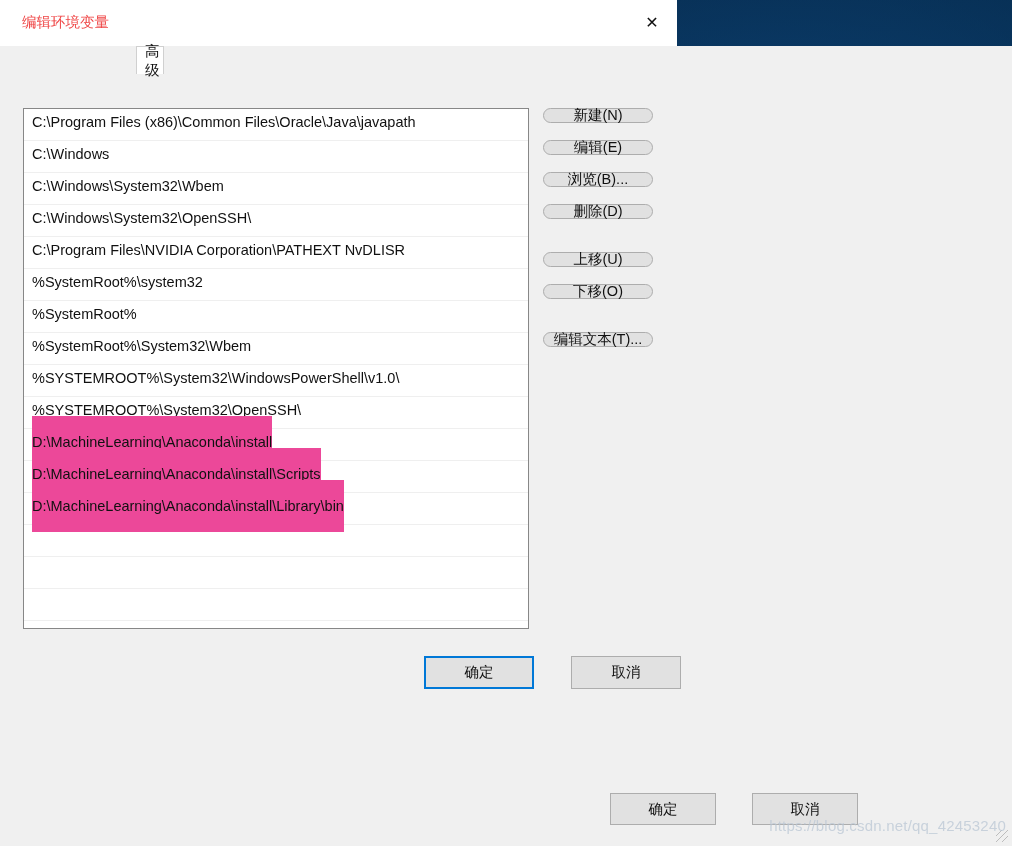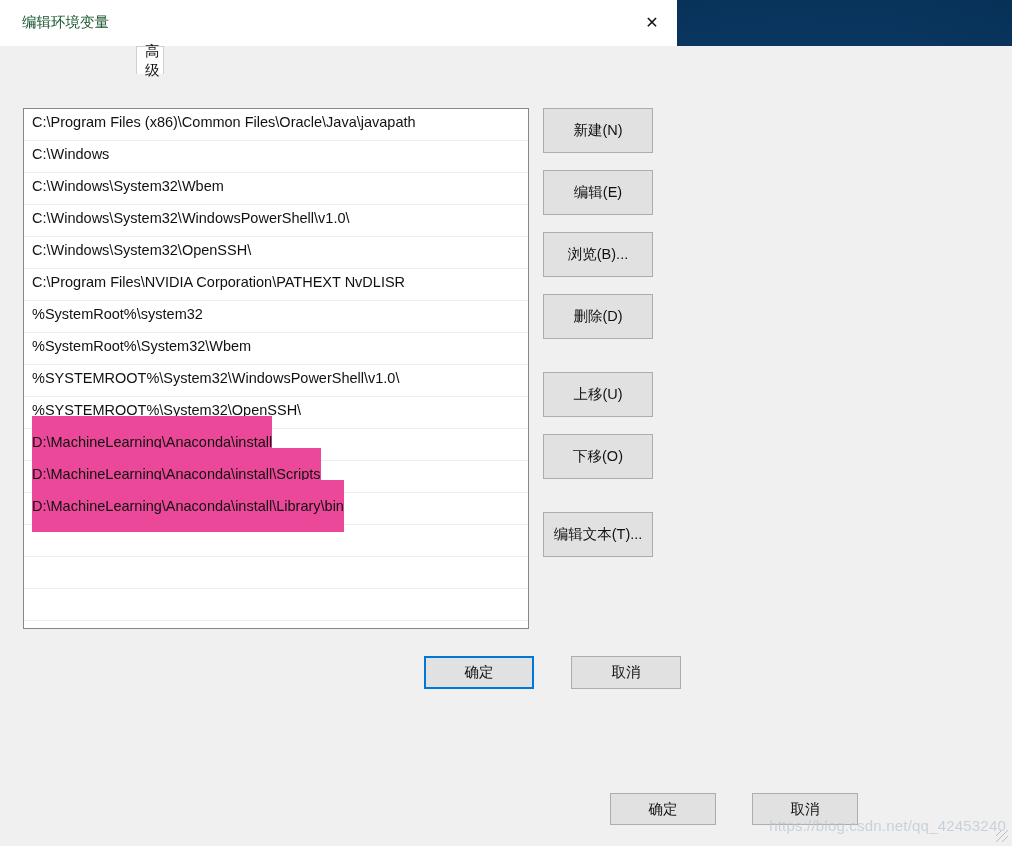--- a/index.html
+++ b/index.html
@@ -92,35 +92,35 @@
     display:flex;align-items:center;justify-content:center;
     box-sizing:border-box;white-space:nowrap;
   }
   .btn.wide{min-width:106px;}
   .btn.default{border:2px solid #0078d7;background:#e1e1e1;}
   #ev-midbtns{left:497px;top:720px;}
 
   
   #editvar{left:335px;top:60px;width:677px;height:662px;background:#f0f0f0;box-shadow:0 0 0 1px #8c8c8c;}
   #editvar .titlebar{height:46px;background:#fff;}
-  #editvar .title{top:13px;left:22px;color:#14532d;}
+  #editvar .title{top:13px;left:22px;color:#ef4444;}
   #editvar .closebtn{right:0;top:0;width:50px;height:46px;}
   .ev2-body{position:absolute;left:0;right:0;top:46px;bottom:0;background:#f0f0f0;}
   #pathlist{
     position:absolute;left:23px;top:62px;width:504px;height:519px;
     background:#fff;border:1px solid #878787;overflow:hidden;
   }
   .path-row{
     height:32px;line-height:26.2px;font-size:14.5px;color:#111;
     padding-left:8px;border-bottom:1px solid #efefef;white-space:nowrap;
     box-sizing:border-box;
   }
   .path-row .hl{background:#ec4899;padding:18px 0;text-align:center;}
   #editbtns{position:absolute;left:543px;top:62px;width:110px;}
-  #editbtns .btn{width:110px;height:45px;margin-bottom:17px;}
+  #editbtns .btn{width:110px;height:15px;margin-bottom:17px;border-radius:13px;}
   #editbtns .gap-lg{margin-bottom:33px;}
   #edit-botbtns{position:absolute;left:424px;top:610px;display:flex;gap:37px;}
   #edit-botbtns .btn{width:110px;height:33px;}
   .grip{
     position:absolute;right:4px;bottom:4px;width:12px;height:12px;
     background:
       linear-gradient(135deg,transparent 45%,#b0b0b0 45%,#b0b0b0 55%,transparent 55%) 0 0/6px 6px repeat;
     opacity:.8;
   }
   .watermark{
@@ -210,24 +210,24 @@
     <div class="title">编辑环境变量</div>
     <div class="closebtn">✕</div>
   </div>
 
   <div class="ev2-body">
 
     <div id="pathlist">
       <div class="path-row"><span>C:\Program Files (x86)\Common Files\Oracle\Java\javapath</span></div>
       <div class="path-row"><span>C:\Windows</span></div>
       <div class="path-row"><span>C:\Windows\System32\Wbem</span></div>
-      <div class="path-row"><span>C:\Windows\System32\WindowsPowerShell\v1.0\</span></div>
       <div class="path-row"><span>C:\Windows\System32\OpenSSH\</span></div>
       <div class="path-row"><span>C:\Program Files\NVIDIA Corporation\PATHEXT NvDLISR</span></div>
       <div class="path-row"><span>%SystemRoot%\system32</span></div>
+      <div class="path-row"><span>%SystemRoot%</span></div>
       <div class="path-row"><span>%SystemRoot%\System32\Wbem</span></div>
       <div class="path-row"><span>%SYSTEMROOT%\System32\WindowsPowerShell\v1.0\</span></div>
       <div class="path-row"><span>%SYSTEMROOT%\System32\OpenSSH\</span></div>
       <div class="path-row"><span class="hl">D:\MachineLearning\Anaconda\install</span></div>
       <div class="path-row"><span class="hl">D:\MachineLearning\Anaconda\install\Scripts</span></div>
       <div class="path-row"><span class="hl">D:\MachineLearning\Anaconda\install\Library\bin</span></div>
       <div class="path-row"><span></span></div>
       <div class="path-row"><span></span></div>
       <div class="path-row"><span></span></div>
       <div class="path-row"><span></span></div>

